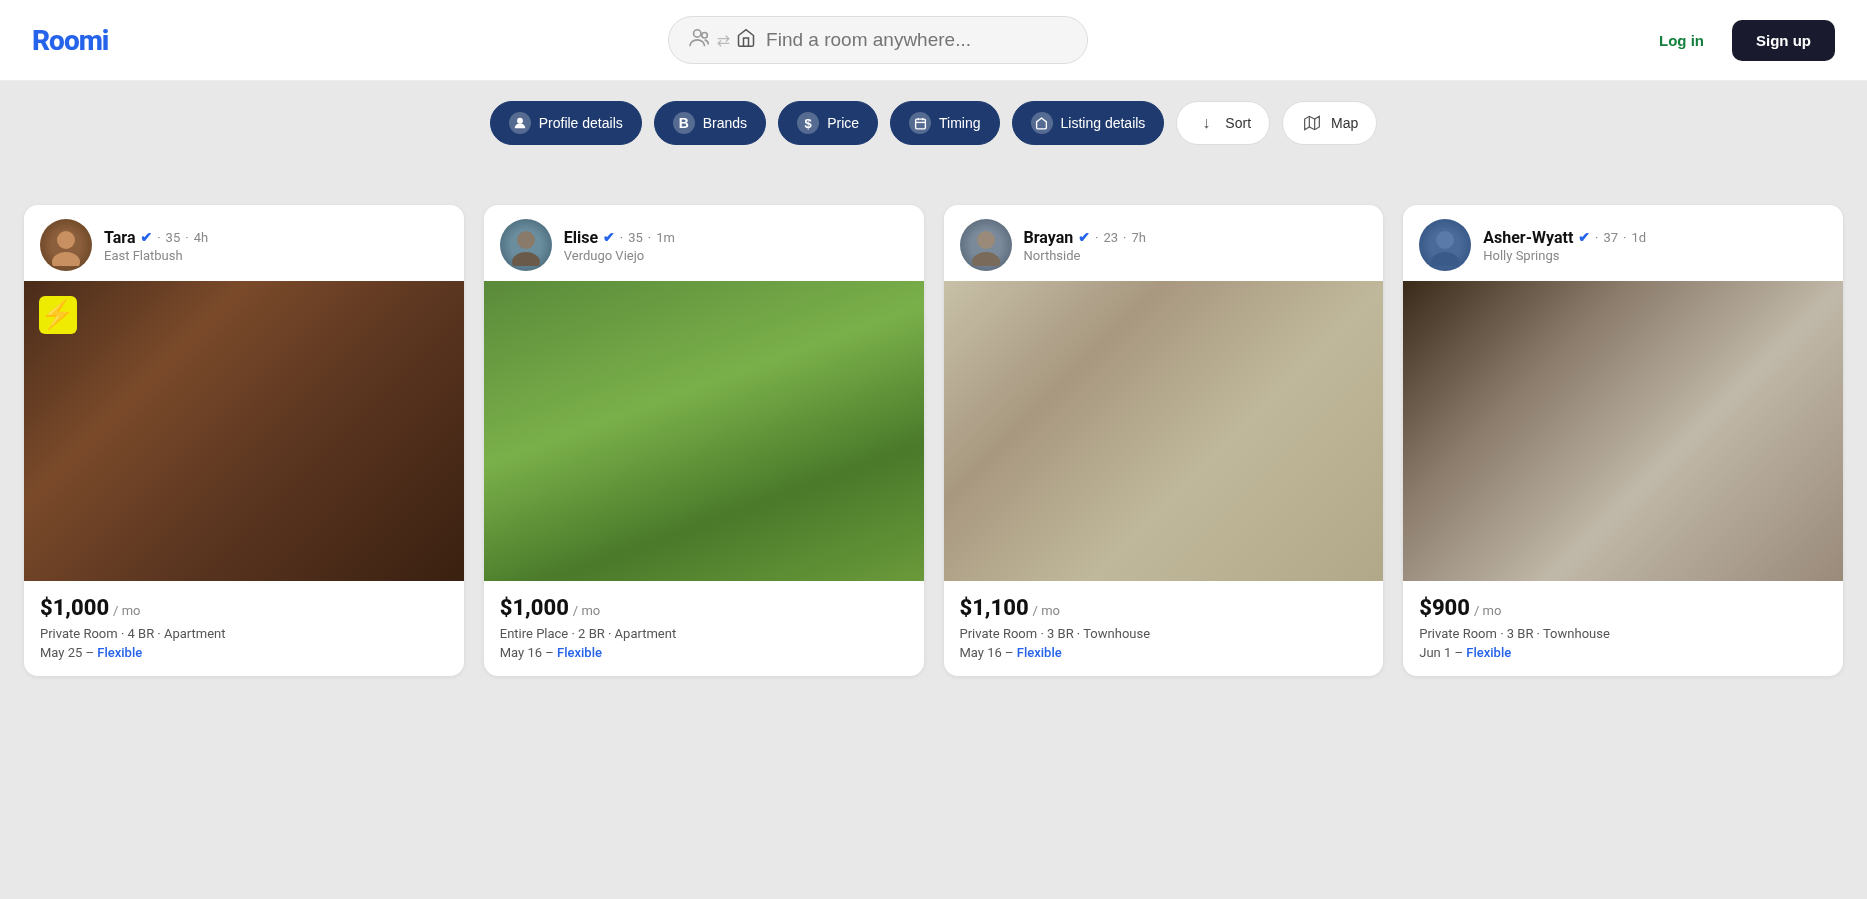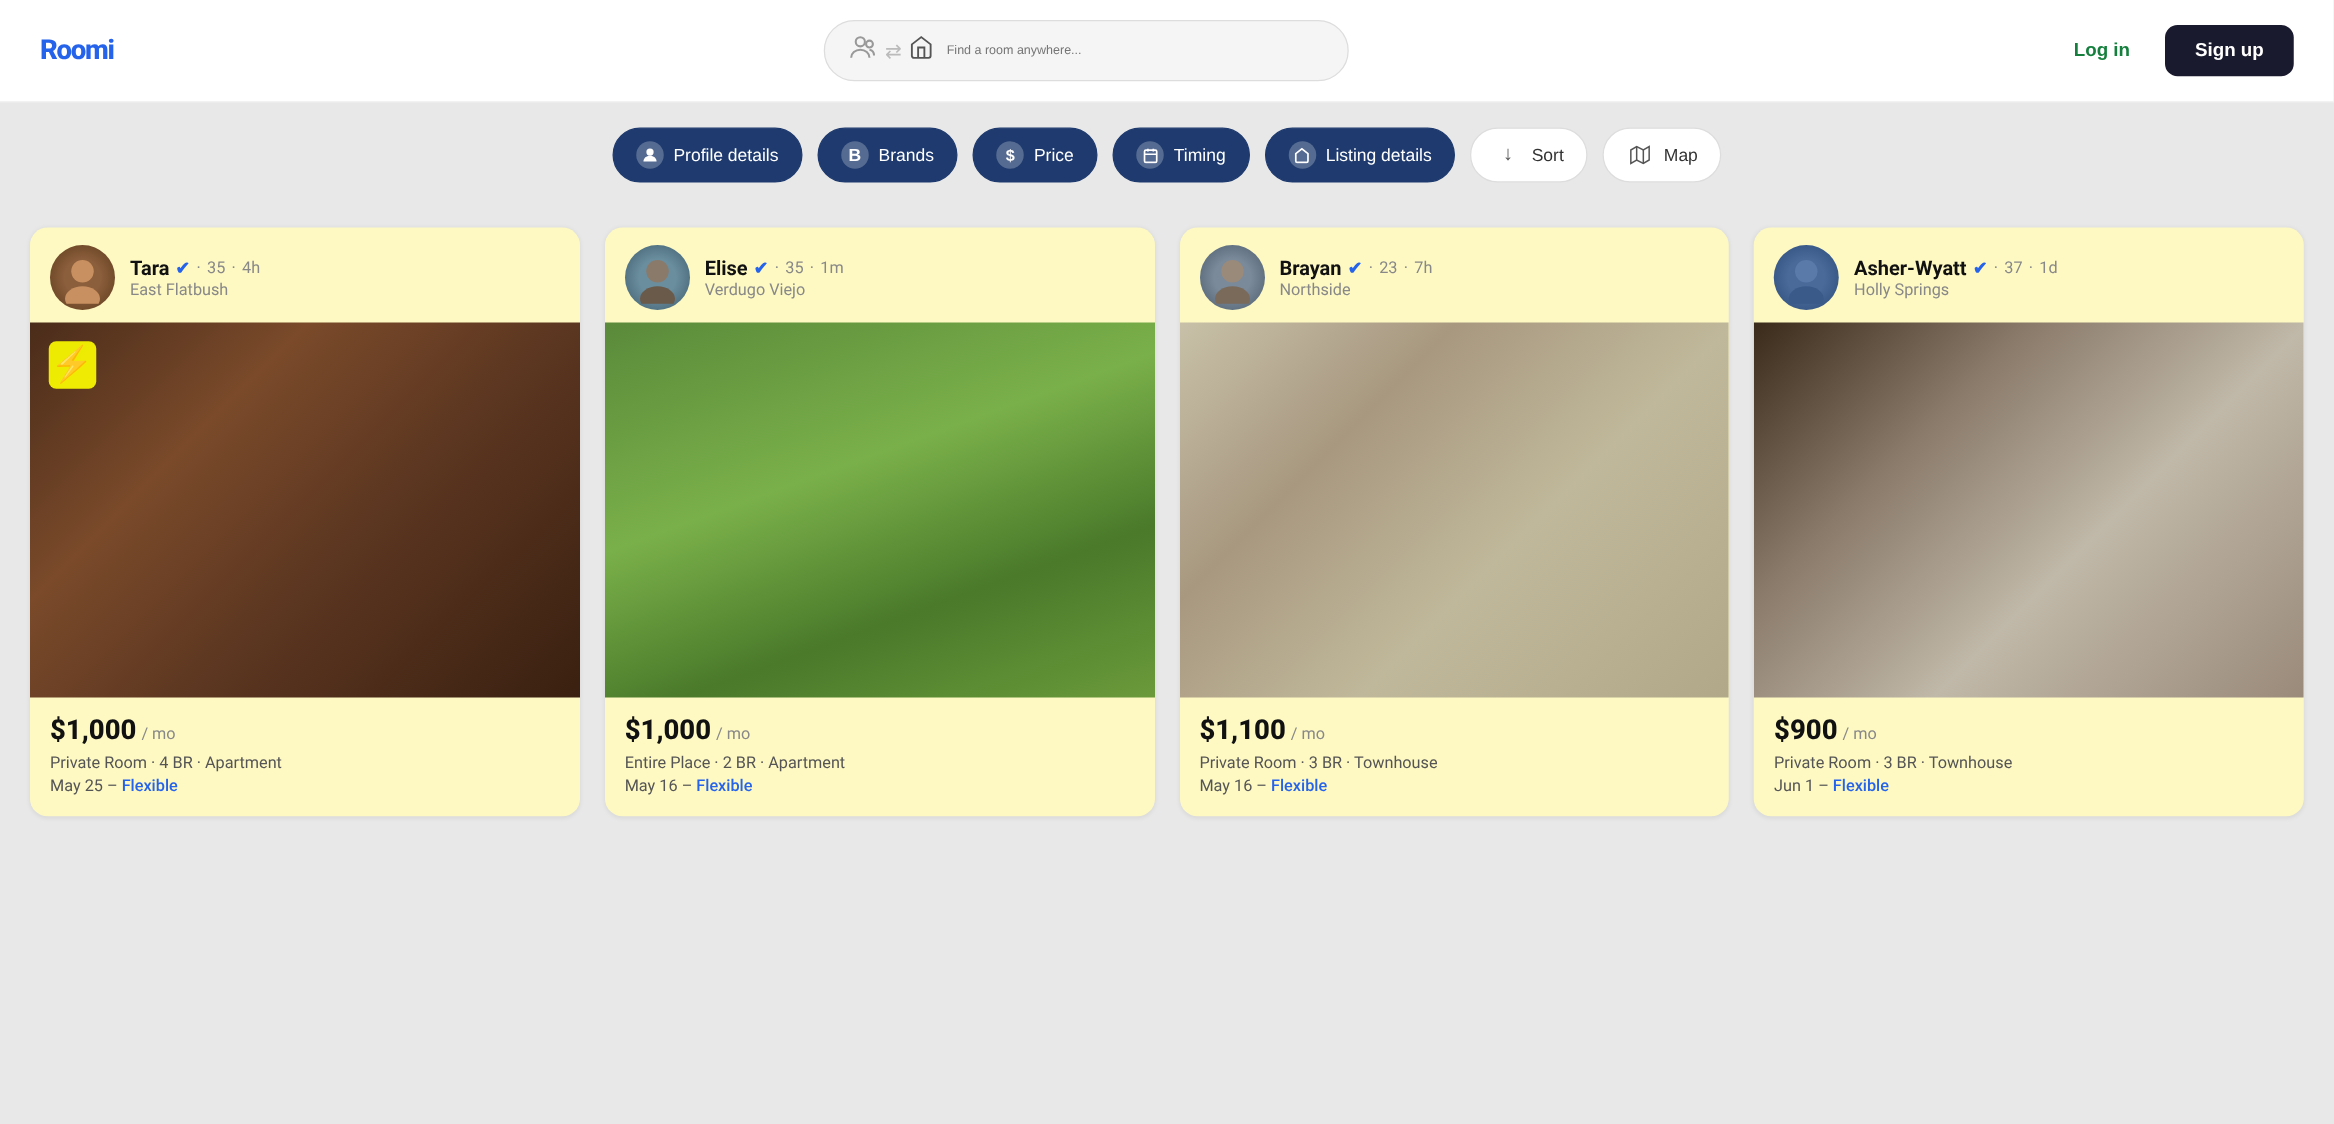--- a/index.html
+++ b/index.html
@@ -13,21 +13,21 @@
     .header {
       background: #fff;
       padding: 16px 32px;
       display: flex;
       align-items: center;
       justify-content: space-between;
       border-bottom: 1px solid #eee;
     }
 
     .logo {
-      font-size: 22px;
+      font-size: 28px;
       font-weight: 800;
       color: #2563eb;
       letter-spacing: -1px;
     }
 
     .search-bar {
       display: flex;
       align-items: center;
       background: #f5f5f5;
       border: 1.5px solid #ddd;
@@ -39,21 +39,21 @@
     .search-bar-icons {
       display: flex;
       align-items: center;
       gap: 6px;
       color: #999;
       font-size: 18px;
     }
     .search-bar input {
       border: none;
       background: transparent;
-      font-size: 10px;
+      font-size: 19px;
       color: #aaa;
       outline: none;
       flex: 1;
     }
 
     .header-actions {
       display: flex;
       align-items: center;
       gap: 16px;
     }
@@ -132,24 +132,25 @@
     
     .listings {
       background: #e8e8e8;
       padding: 16px 24px 40px 24px;
       display: grid;
       grid-template-columns: repeat(4, 1fr);
       gap: 20px;
     }
 
     .listing-card {
-      background: #fef9c3;
+      background: #ffffff;
       border-radius: 14px;
       overflow: hidden;
       box-shadow: 0 1px 4px rgba(0,0,0,0.08);
+      margin-top: 24px;
     }
 
     .listing-header {
       padding: 14px 16px 10px 16px;
       display: flex;
       align-items: center;
       gap: 12px;
     }
 
     .avatar {

